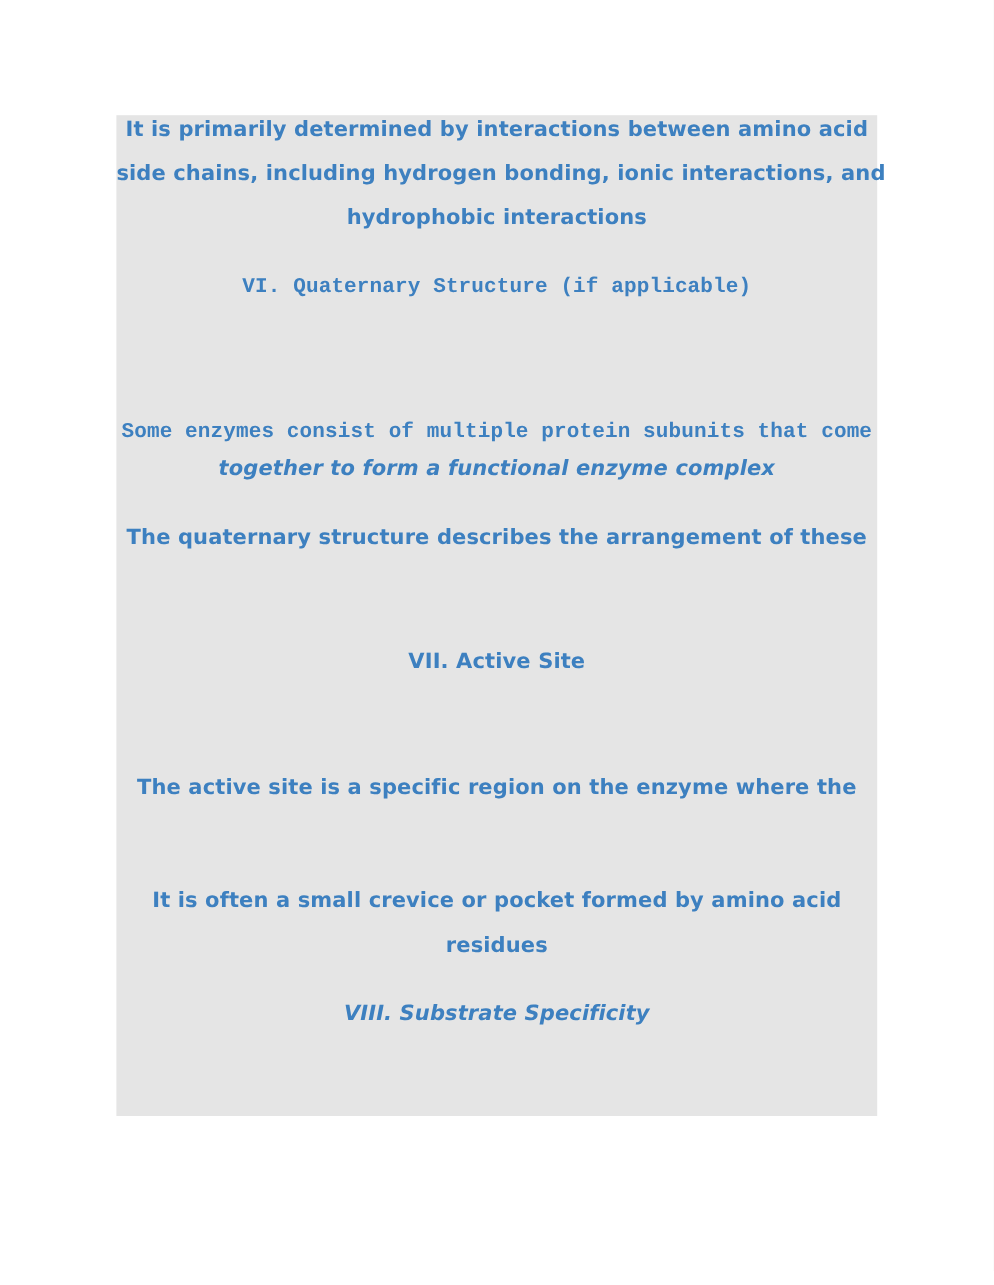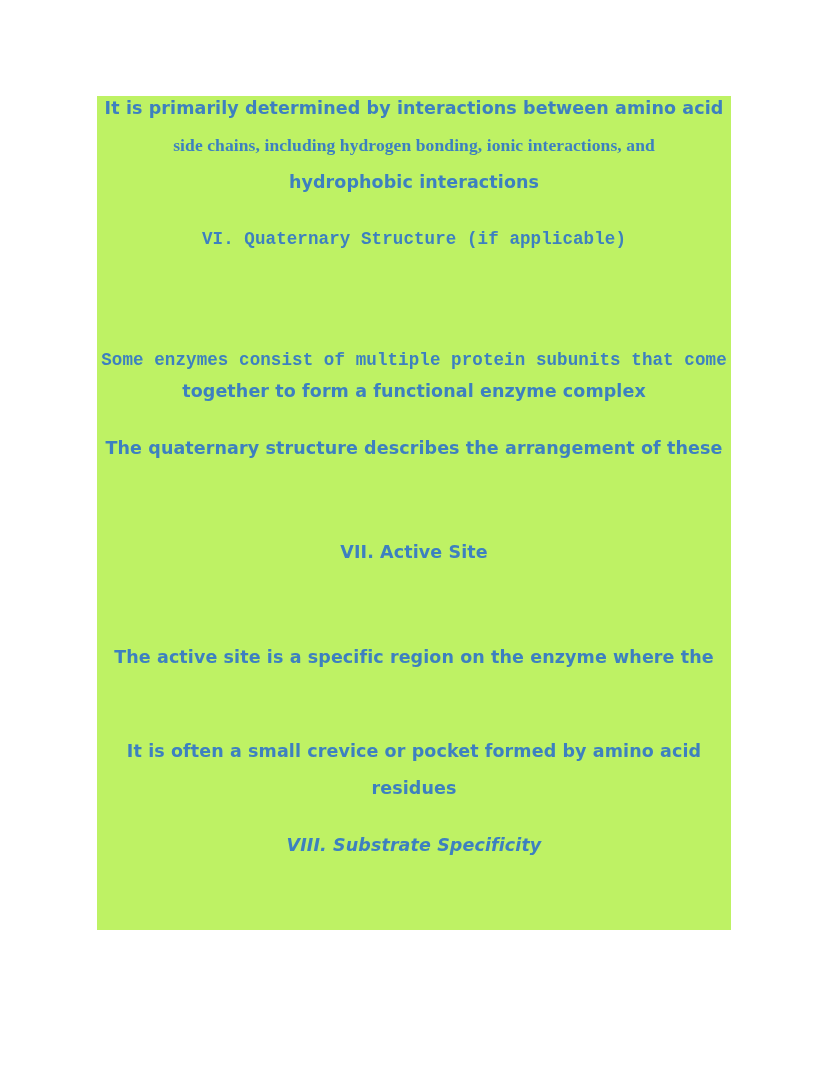--- a/index.html
+++ b/index.html
@@ -12,21 +12,21 @@
       height: 1071px;
       position: relative;
       overflow: hidden;
     }
     .panel {
       position: absolute;
       left: 97px;
       top: 96px;
       width: 634px;
       height: 834px;
-      background: #bef264;
+      background: #e5e5e5;
     }
     .line {
       position: absolute;
       left: 0;
       width: 634px;
       text-align: center;
       font-family: "DejaVu Sans", sans-serif;
       font-size: 17.5px;
       font-weight: bold;
       color: #3d80c0;
@@ -34,27 +34,27 @@
       white-space: nowrap;
       line-height: 24px;
     }
   </style>
 </head>
 <body>
 
 <div class="panel">
 
   <div class="line" style="top:0px;">It is primarily determined by interactions between amino acid</div>
-  <div class="line" style="top:37px;font-family:Liberation Serif, serif;">side chains, including hydrogen bonding, ionic interactions, and</div>
+  <div class="line" style="top:37px;">side chains, including hydrogen bonding, ionic interactions, and</div>
   <div class="line" style="top:74px;">hydrophobic interactions</div>
 
   <div class="line" style="top:131px;font-family:Liberation Mono, monospace;">VI. Quaternary Structure (if applicable)</div>
 
   <div class="line" style="top:252px;font-family:Liberation Mono, monospace;">Some enzymes consist of multiple protein subunits that come</div>
-  <div class="line" style="top:283px;">together to form a functional enzyme complex</div>
+  <div class="line" style="top:283px;font-style:italic;">together to form a functional enzyme complex</div>
 
   <div class="line" style="top:340px;">The quaternary structure describes the arrangement of these</div>
 
   <div class="line" style="top:444px;">VII. Active Site</div>
 
   <div class="line" style="top:549px;">The active site is a specific region on the enzyme where the</div>
 
   <div class="line" style="top:643px;">It is often a small crevice or pocket formed by amino acid</div>
   <div class="line" style="top:680px;">residues</div>
 

